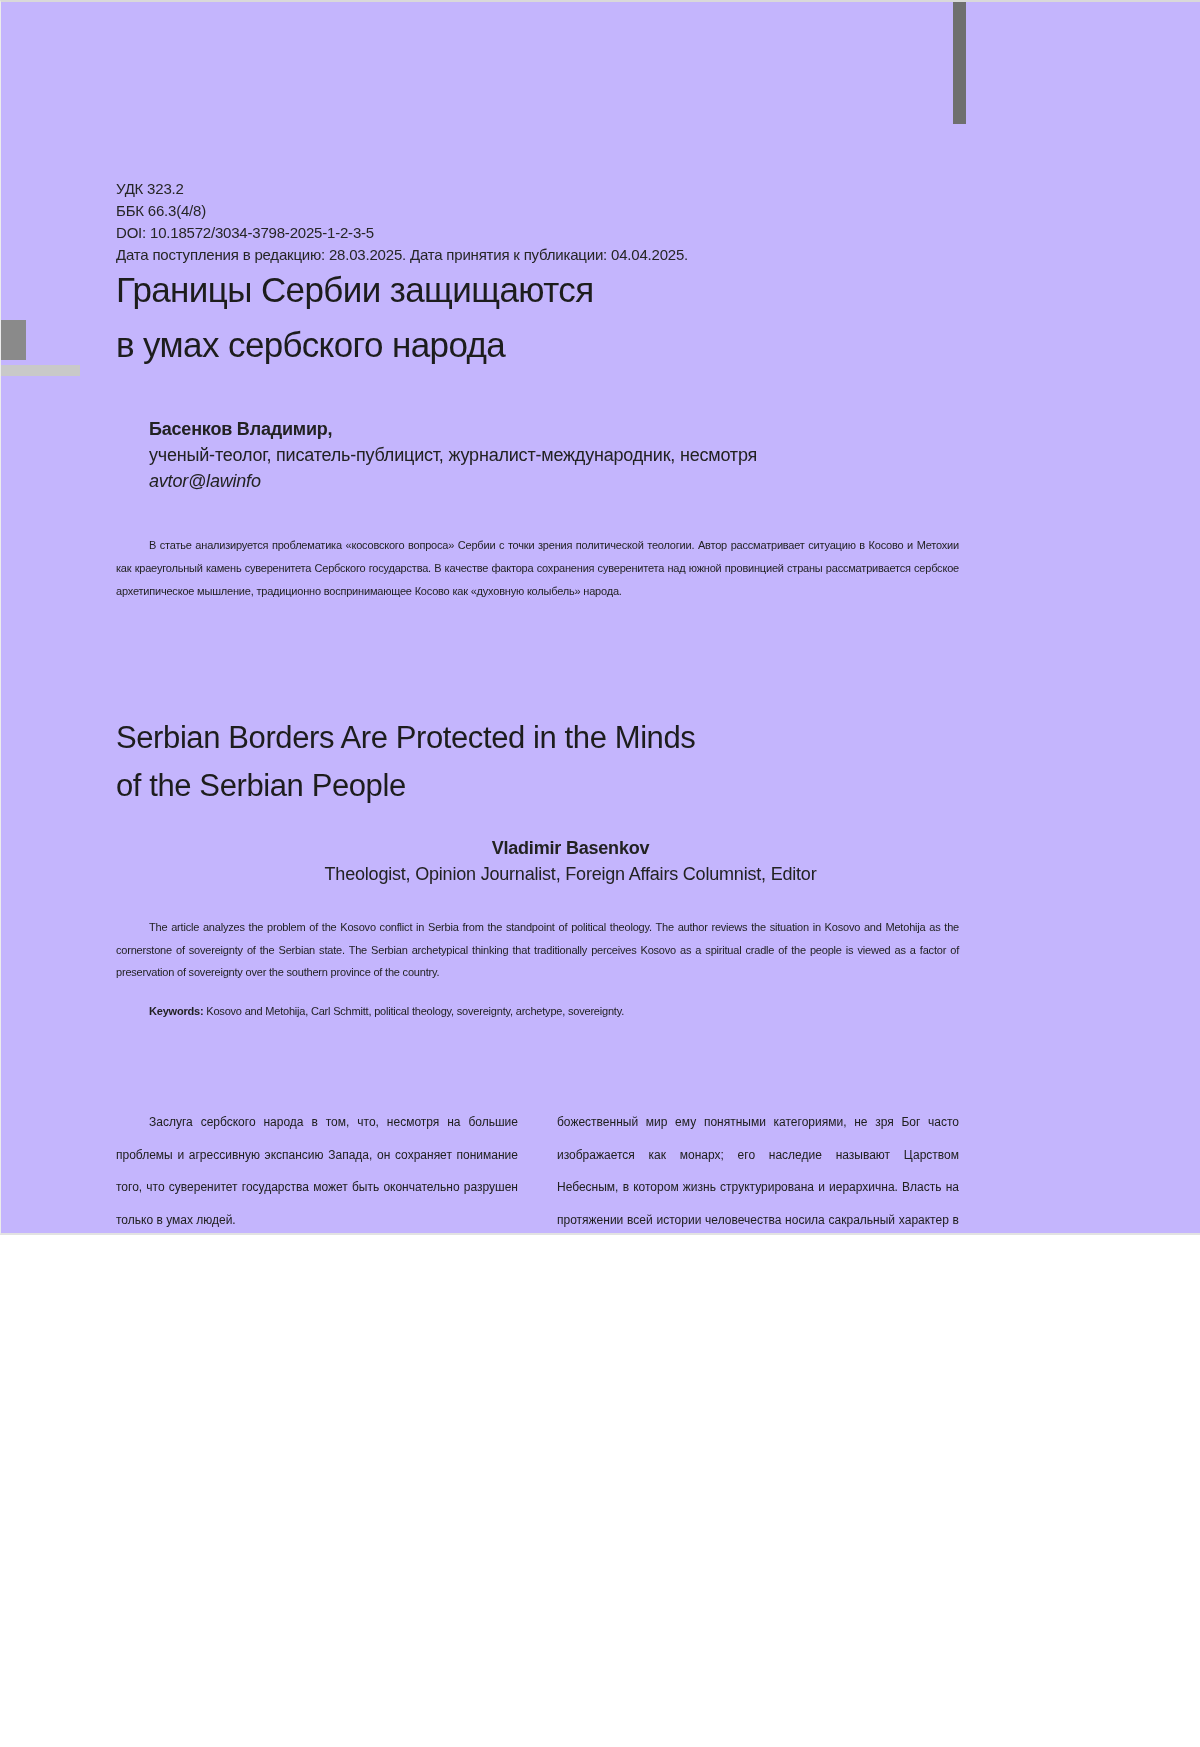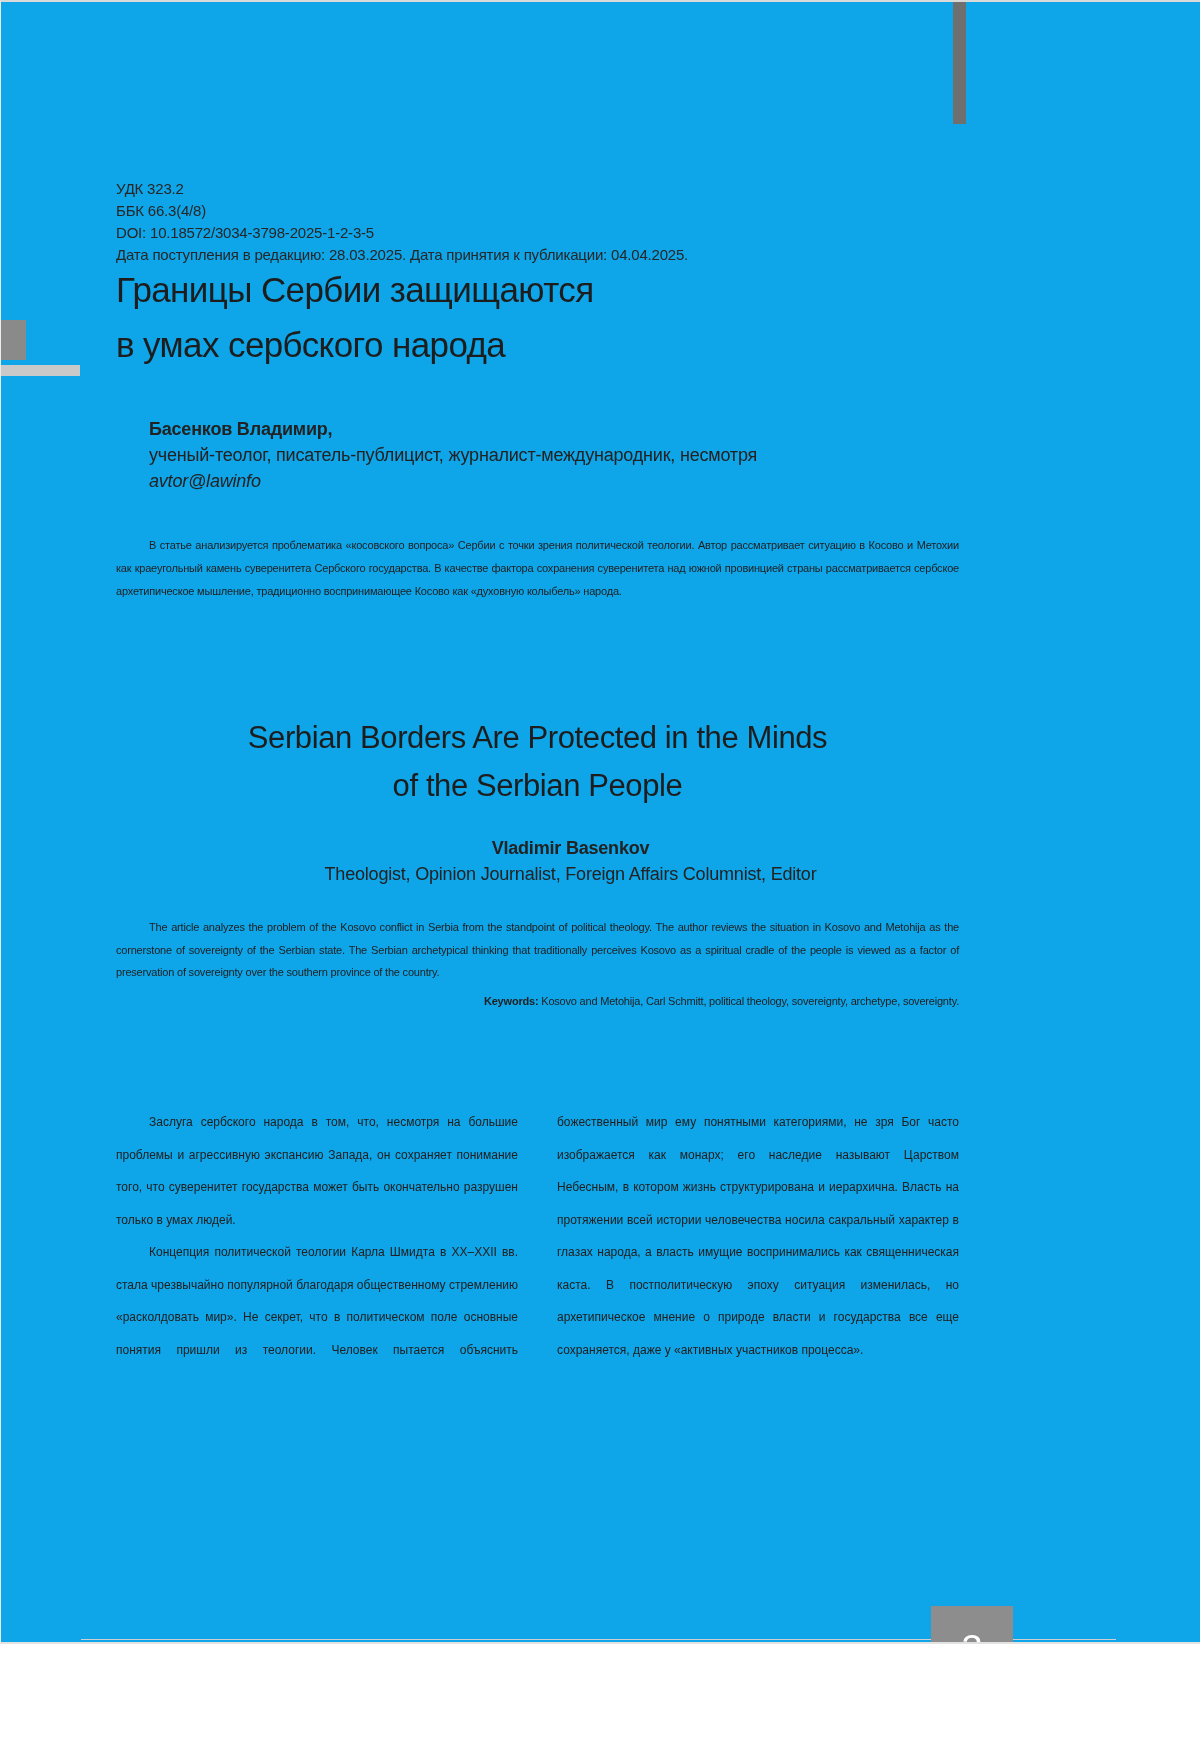--- a/index.html
+++ b/index.html
@@ -1,20 +1,20 @@
 <!DOCTYPE html>
 <html lang="ru"><head>
 <meta charset="utf-8">
 <style>
   html, body { margin: 0; padding: 0; background: #ffffff; }
   .page {
     position: relative;
     width: 1200px;
-    height: 1644px;
-    background: #0ea5e9;
+    height: 1235px;
+    background: #c4b5fd;
     font-family: "Liberation Sans", "DejaVu Sans", sans-serif;
     color: #222222;
     overflow: hidden;
     box-sizing: border-box;
     border-top: 2px solid #d9d9d9;
     border-left: 1px solid #ececec;
     border-bottom: 2px solid #e2e2e2;
   }
   
   .bar-top-right { position: absolute; left: 952px; top: 0; width: 13px; height: 122px; background: #6f6f6f; }
@@ -52,21 +52,21 @@
     font-size: 31px;
     line-height: 48px;
     font-weight: 400;
     color: #1d1d1d;
     letter-spacing: -0.4px;
     white-space: pre-line;
   }
   .en-author { top: 833px; font-size: 18px; line-height: 26px; letter-spacing: -0.2px; }
 
   .en-abstract { top: 914px; line-height: 22.5px; }
-  .en-abstract .keywords-line { margin-top: 6px; text-align: right; }
+  .en-abstract .keywords-line { margin-top: 16px; }
 
   .body-columns {
     top: 1104px;
     column-count: 2;
     column-gap: 39px;
     column-fill: balance;
     font-size: 12px;
     line-height: 32.5px;
     color: #202020;
     text-align: justify;
@@ -104,21 +104,21 @@
   <div class="content ru-author author-block" style="position: absolute; top: 414px;">
     <div class="author-name">Басенков Владимир,</div>
     <div>ученый-теолог, писатель-публицист, журналист-международник, несмотря</div>
     <div class="author-email">avtor@lawinfo</div>
   </div>
 
   <div class="content ru-abstract abstract-block" style="position: absolute; top: 532px;">
     <p class="abstract-text">В статье анализируется проблематика «косовского вопроса» Сербии с точки зрения политической теологии. Автор рассматривает ситуацию в Косово и Метохии как краеугольный камень суверенитета Сербского государства. В качестве фактора сохранения суверенитета над южной провинцией страны рассматривается сербское архетипическое мышление, традиционно воспринимающее Косово как «духовную колыбель» народа.</p>
   </div>
 
-  <h2 class="content en-title" style="margin: 0px; position: absolute; top: 712px; text-align: center;">Serbian Borders Are Protected in the Minds
+  <h2 class="content en-title" style="margin: 0px; position: absolute; top: 712px;">Serbian Borders Are Protected in the Minds
 of the Serbian People</h2>
 
   <div class="content en-author author-block" style="position: absolute; top: 833px; text-align: center;">
     <div class="author-name">Vladimir Basenkov</div>
     <div>Theologist, Opinion Journalist, Foreign Affairs Columnist, Editor</div>
   </div>
 
   <div class="content en-abstract abstract-block" style="position: absolute; top: 914px;">
     <p class="abstract-text">The article analyzes the problem of the Kosovo conflict in Serbia from the standpoint of political theology. The author reviews the situation in Kosovo and Metohija as the cornerstone of sovereignty of the Serbian state. The Serbian archetypical thinking that traditionally perceives Kosovo as a spiritual cradle of the people is viewed as a factor of preservation of sovereignty over the southern province of the country.</p>
     <p class="keywords-line"><span class="kw-label">Keywords:</span><span> Kosovo and Metohija, Carl Schmitt, political theology, sovereignty, archetype, sovereignty.</span></p>

